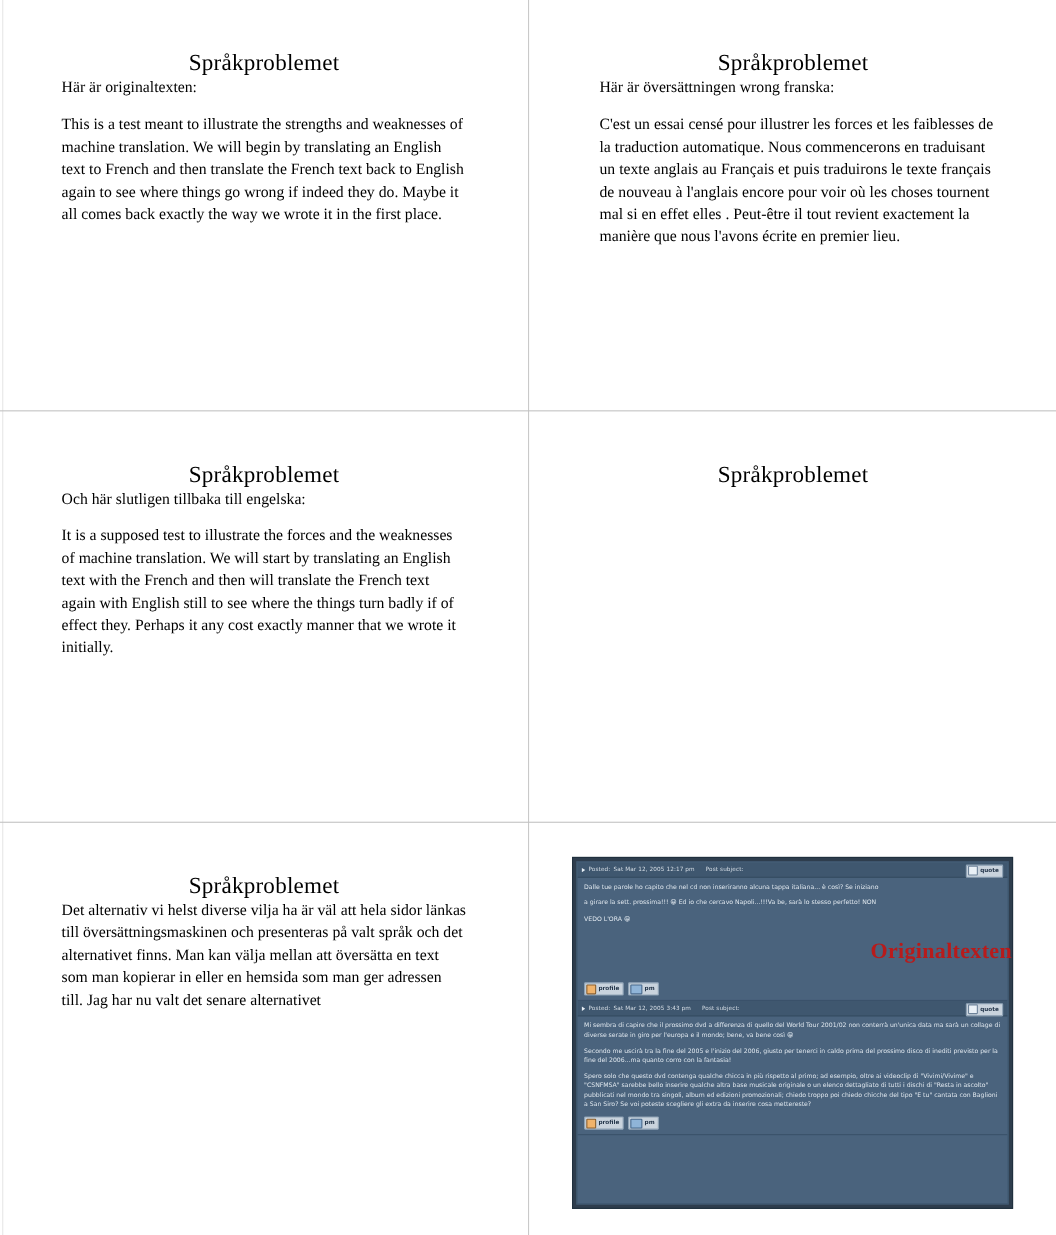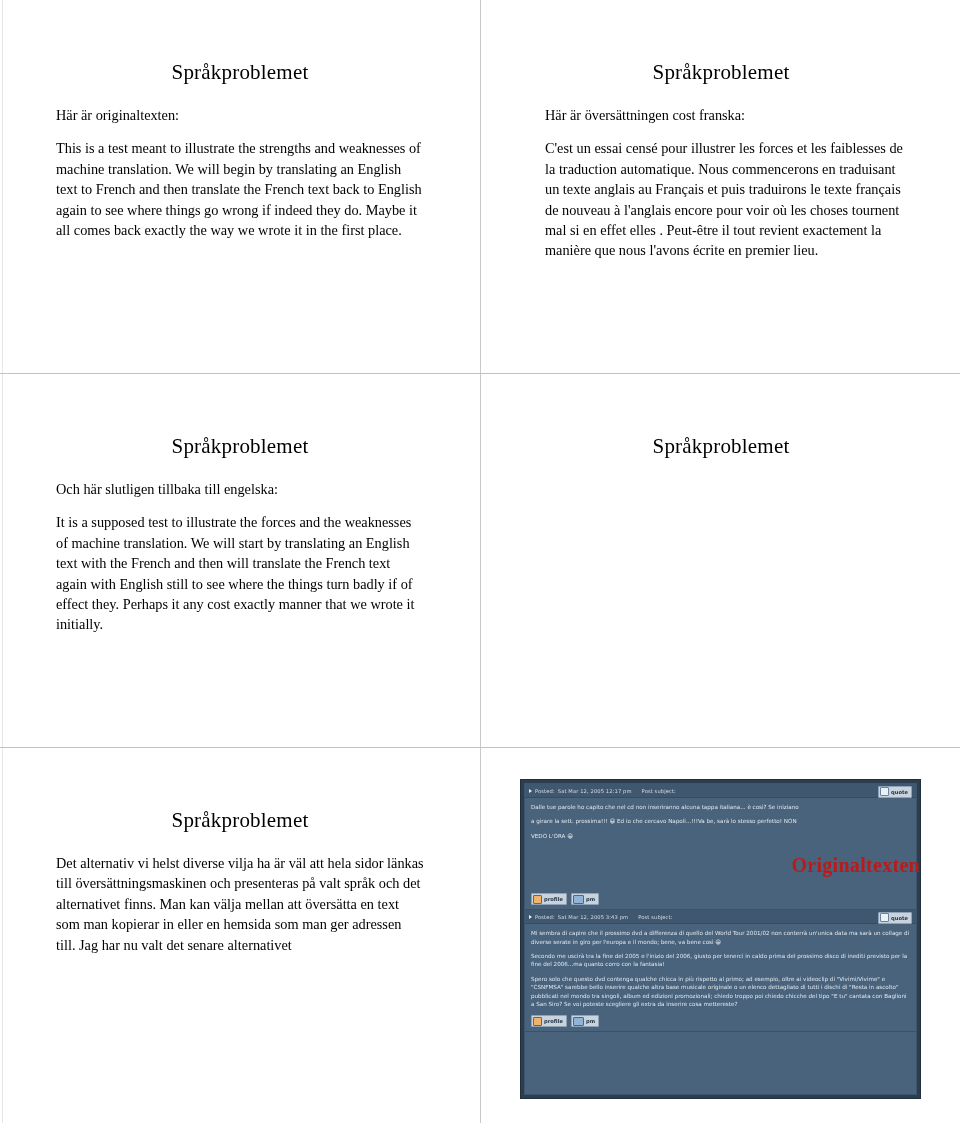--- a/index.html
+++ b/index.html
@@ -70,27 +70,26 @@
   .slide.r2 { top: 748px; }
   .slide.c0 { left: 0; }
   .slide.c1 { left: 481px; }
 
   .slide-title {
     text-align: center;
     font-size: 21px;
     line-height: 26px;
     font-weight: 400;
     letter-spacing: 0.2px;
-    margin: 15px;
+    margin: 0;
     padding-top: 44px;
   }
 
   .slide-body {
     padding: 0 56px 0 56px;
-    margin-top: 20px;
   }
   .slide.c1 .slide-body {
     padding: 0 48px 0 64px;
   }
 
   .para {
     font-size: 14.3px;
     line-height: 20.4px;
     margin: 0 0 10px 0;
     text-align: left;
@@ -258,21 +257,21 @@
     <div class="slide-title">Språkproblemet</div>
     <div class="slide-body">
       <p class="para lead">Här är originaltexten:</p>
       <p class="para">This is a test meant to illustrate the strengths and weaknesses of machine translation. We will begin by translating an English text to French and then translate the French text back to English again to see where things go wrong if indeed they do. Maybe it all comes back exactly the way we wrote it in the first place.</p>
     </div>
   </div>
 
   <div class="slide r0 c1">
     <div class="slide-title">Språkproblemet</div>
     <div class="slide-body">
-      <p class="para lead">Här är översättningen cost franska:</p>
+      <p class="para lead">Här är översättningen wrong franska:</p>
       <p class="para">C'est un essai censé pour illustrer les forces et les faiblesses de la traduction automatique. Nous commencerons en traduisant un texte anglais au Français et puis traduirons le texte français de nouveau à l'anglais encore pour voir où les choses tournent mal si en effet elles . Peut-être il tout revient exactement la manière que nous l'avons écrite en premier lieu.</p>
     </div>
   </div>
 
   <div class="slide r1 c0">
     <div class="slide-title">Språkproblemet</div>
     <div class="slide-body">
       <p class="para lead">Och här slutligen tillbaka till engelska:</p>
       <p class="para">It is a supposed test to illustrate the forces and the weaknesses of machine translation. We will start by translating an English text with the French and then will translate the French text again with English still to see where the things turn badly if of effect they. Perhaps it any cost exactly manner that we wrote it initially.</p>
     </div>

